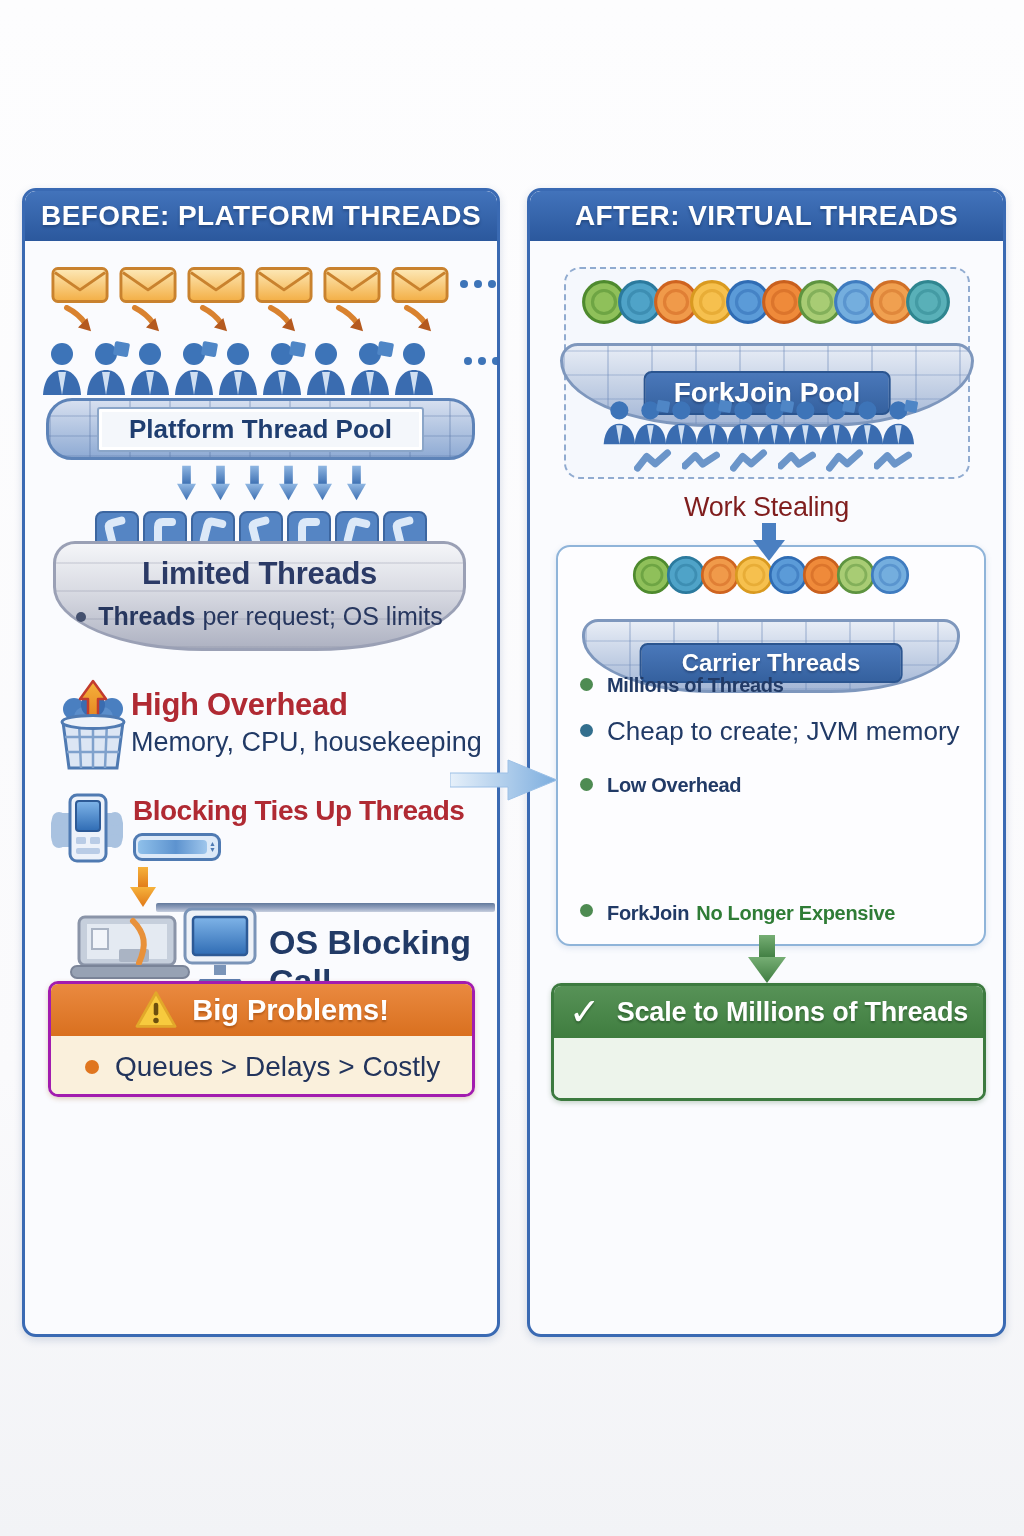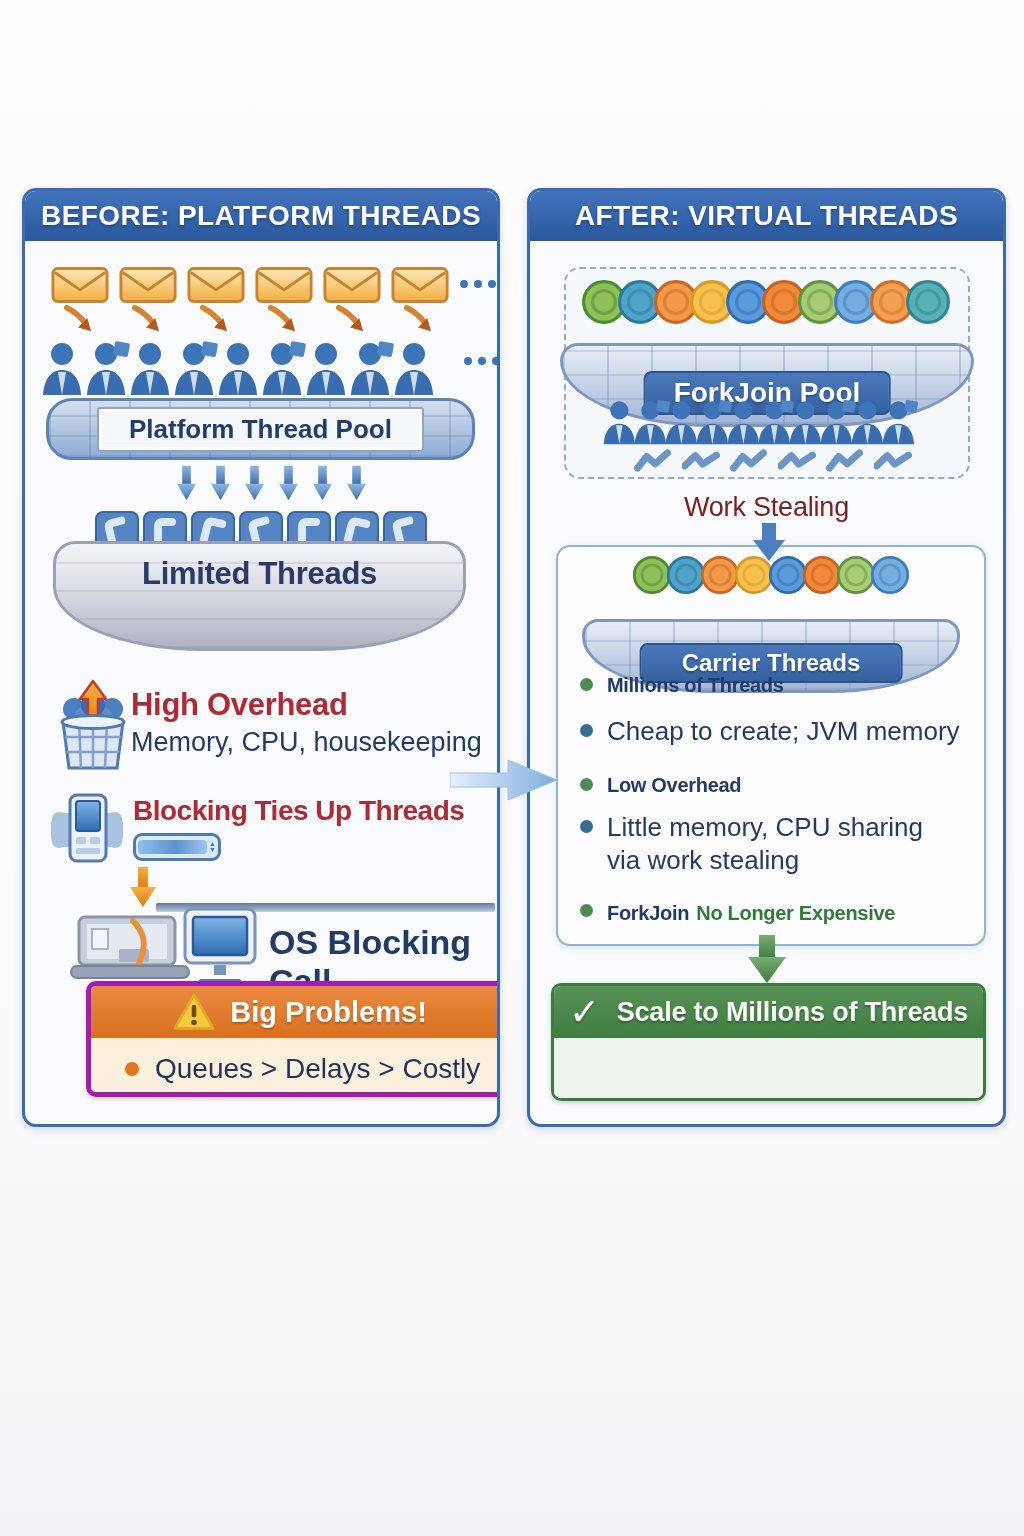--- a/index.html
+++ b/index.html
@@ -4,21 +4,21 @@
 <style>
   html,body{margin:0;padding:0;}
   body{
     width:1024px;height:1536px;position:relative;overflow:hidden;
     background:linear-gradient(180deg,#fdfdfe 0%,#fafafc 70%,#f2f3f6 100%);
     font-family:"Liberation Sans","DejaVu Sans",sans-serif;
     -webkit-font-smoothing:antialiased;
   }
   .abs{position:absolute;}
   .panel{
-    position:absolute;top:188px;width:478px;height:939px;
+    position:absolute;top:188px;width:478px;height:1149px;
     background:#fafbfe;border:3px solid var(--panel-border,#3a6ab3);
     border-radius:14px;box-sizing:border-box;overflow:hidden;
     box-shadow:0 3px 8px rgba(40,70,120,.18);
   }
   #left-panel{left:22px;}
   #right-panel{left:527px;width:479px;}
   .panel-header{
     position:absolute;left:0;top:0;right:0;height:50px;
     background:linear-gradient(180deg,#4273bb 0%,#2b589d 100%);
     border-radius:10px 10px 0 0;display:flex;align-items:center;justify-content:center;
@@ -72,22 +72,22 @@
   .navy-title{color:var(--navy,#213a66);font-weight:bold;font-size:34px;}
   .mini-bar{
     width:88px;height:28px;border:3px solid #4f7ab2;border-radius:9px;background:#dce9f8;
     box-sizing:border-box;display:flex;align-items:center;padding:2px;gap:2px;
   }
   .mini-fill{height:14px;flex:1;border-radius:4px;
     background:linear-gradient(90deg,#8fc0ea 0%,#5d93cf 55%,#9fc6ec 100%);}
   .mini-steppers{display:flex;flex-direction:column;line-height:6px;font-size:7px;color:#4f7ab2;}
   .block-bar{height:9px;border-radius:2px;
     background:linear-gradient(180deg,#62799c 0%,#93a2bf 55%,#c7cfdf 100%);}
-  .problems-card{border:5px solid #a21caf;border-radius:10px;overflow:hidden;box-sizing:border-box;
-    box-shadow:0 2px 5px rgba(150,80,20,.25);margin-left:38px;}
+  .problems-card{border:3px solid #a21caf;border-radius:10px;overflow:hidden;box-sizing:border-box;
+    box-shadow:0 2px 5px rgba(150,80,20,.25);}
   .problems-header{
     height:52px;background:linear-gradient(180deg,#ea8a40 0%,#d9701f 100%);
     display:flex;align-items:center;justify-content:center;gap:14px;
   }
   .problems-header .ptitle{color:#fff;font-weight:bold;font-size:29px;
     text-shadow:0 2px 2px rgba(120,50,0,.4);}
   .warn-wrap{width:44px;height:40px;display:block;}
   .warn-wrap svg{width:100%;height:100%;display:block;}
   .problems-body{
     height:61px;background:#faf0dc;display:flex;align-items:center;gap:16px;padding-left:34px;
@@ -413,20 +413,24 @@
         <span>
           <svg viewBox="0 0 44 42">
             <rect x="1" y="1" width="42" height="40" rx="7" fill="#5585c4" stroke="#3c66a0" stroke-width="2"></rect>
             <path d="M15 31 L15 16 Q15 11 20 11 L29 11" stroke="#dce9f8" stroke-width="8" fill="none" stroke-linecap="round" transform="rotate(-14 22 21)"></path>
           </svg>
         </span>
       </div>
 
     <div class="abs bowl-gray" style="left:28px;top:350px;width:413px;height:110px">
       <div class="bowl-title">Limited Threads</div>
+      <div class="bowl-bullet">
+        <span class="dotn"></span>
+        <span><b>Threads</b><span> per request; OS limits</span></span>
+      </div>
     </div>
 
     <div class="abs" style="left:26px;top:487px;width:84px;height:92px">
       <svg viewBox="0 0 84 92" style="width:100%;height:100%;display:block">
         <circle cx="23" cy="31" r="11" fill="#4a7fc0"></circle>
           <circle cx="61" cy="31" r="11" fill="#4a7fc0"></circle>
         <circle cx="33" cy="39" r="10" fill="#5b8ecb"></circle>
           <circle cx="52" cy="39" r="10" fill="#5b8ecb"></circle>
         <circle cx="42" cy="27" r="12" fill="#3a6cb0"></circle>
         <path d="M42 3 L55 21 L47 21 L47 52 L37 52 L37 21 L29 21 Z" fill="url(#gOrangeArrow)" stroke="#c23b2e" stroke-width="2.5" stroke-linejoin="round"></path>
@@ -762,25 +766,20 @@
         <b>Millions of Threads</b>
       </div>
       <div class="abs bullet" style="left:22px;top:168px">
         <span class="bdot teal"></span>
         <span>Cheap to create; JVM memory</span>
       </div>
       <div class="abs bullet" style="left:22px;top:222px">
         <span class="bdot green"></span>
         <b>Low Overhead</b>
       </div>
-      <div class="abs bullet" style="left:22px;top:264px">
-        <span class="bdot teal"></span>
-        <span><span>Little memory, CPU sharing</span><br>
-        <span>via work stealing</span></span>
-      </div>
       <div class="abs bullet" style="left:22px;top:348px">
         <span class="bdot green"></span>
         <span><b>ForkJoin</b>&nbsp;<b class="greentext">No Longer Expensive</b></span>
       </div>
     </div>
 
     <div class="abs" style="left:216px;top:744px;width:42px;height:48px;z-index:6">
       <svg viewBox="0 0 42 48" style="width:100%;height:100%;display:block">
         <rect x="13" y="0" width="16" height="24" fill="url(#gGreenArrow)"></rect>
         <path d="M2 22 L21 48 L40 22 Z" fill="url(#gGreenArrow)"></path>

